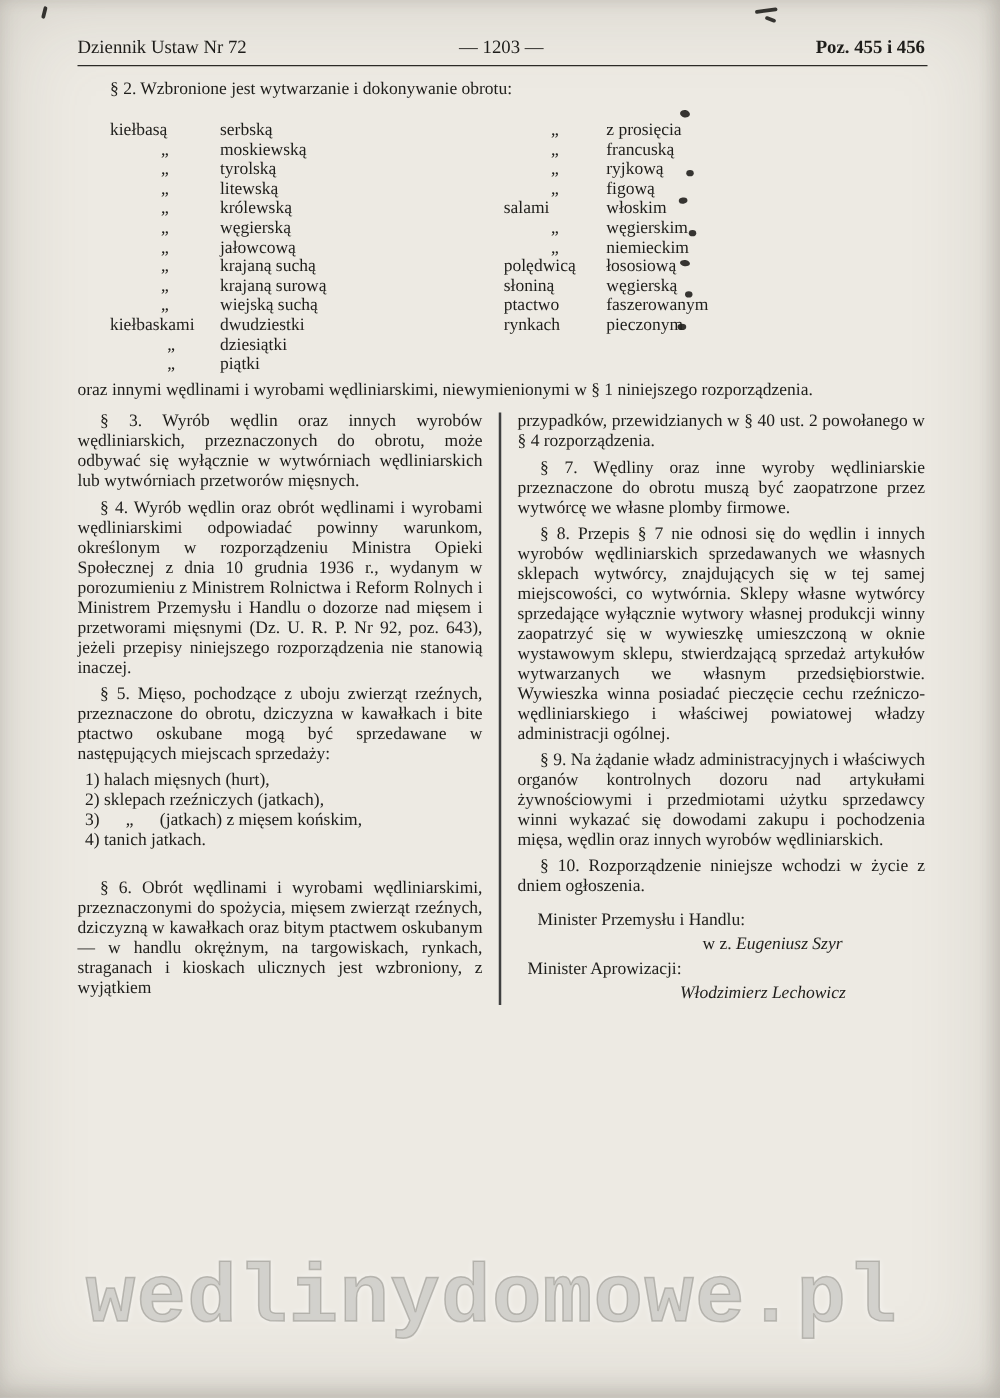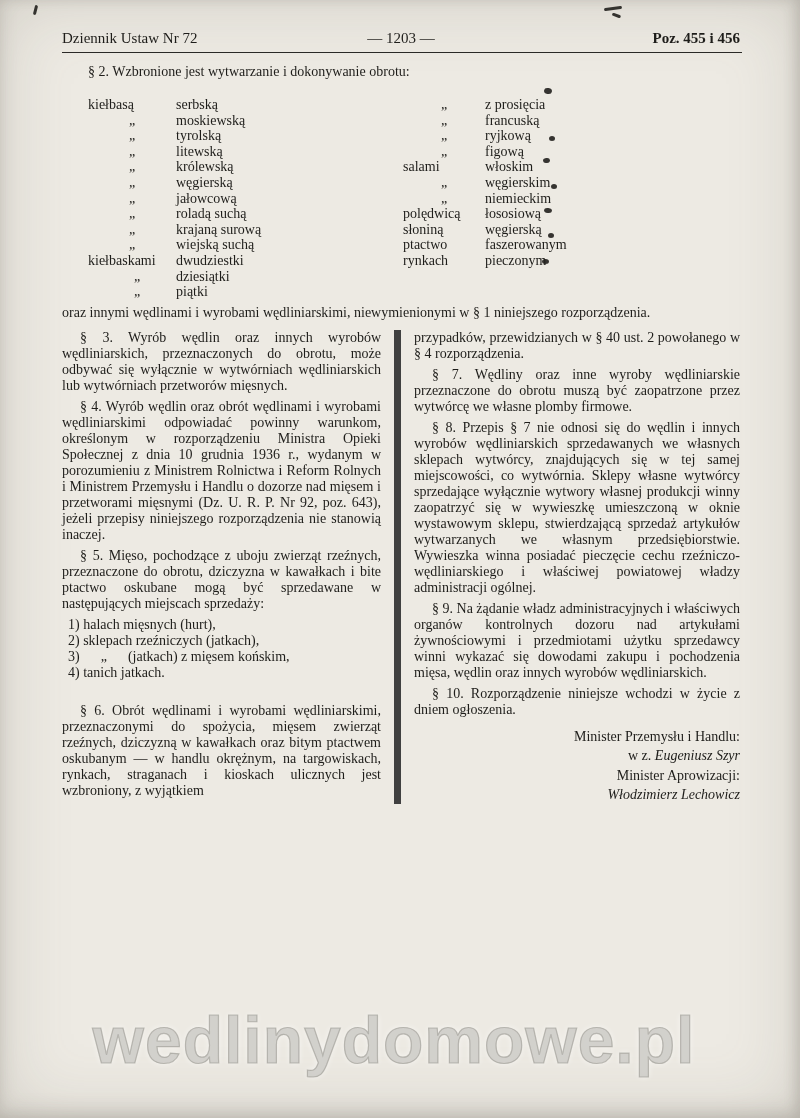--- a/index.html
+++ b/index.html
@@ -37,42 +37,42 @@
   .list-row { display: flex; line-height: 15.6px; }
   .list-row .lead { flex: none; width: 88px; }
   .list-right .list-row .lead { width: 82px; }
   .list-row.ditto .lead { text-align: center; }
   .list-row.sub { padding-left: 10px; }
   .list-row.sub .lead { width: 78px; }
 
   .outro { margin-top: 5px; line-height: 16.5px; text-align: justify; }
 
   .columns { display: flex; margin-top: 9px; }
-  .col-left  { width: 50%; padding-right: 13px; border-right: 7px solid #404040; }
+  .col-left  { width: 50%; padding-right: 13px; border-right: 2px solid #404040; }
   .col-right { width: 50%; padding-left: 13px; }
   .para { line-height: 16px; text-align: justify; text-indent: 18px; margin-bottom: 5px; }
   .para.noindent { text-indent: 0; }
   .numlist { margin-bottom: 22px; }
   .numlist .numitem { line-height: 16px; padding-left: 6px; white-space: pre-wrap; }
 
-  .signatures { margin-top: 10px; line-height: 17px; text-align: right; }
+  .signatures { margin-top: 10px; line-height: 17px; }
   .sig-line1 { text-indent: 16px; }
   .sig-line2 { padding-left: 148px; margin: 2px 0 3px; }
   .sig-line2 .sig-name { font-style: italic; }
   .sig-line3 { text-indent: 8px; }
   .sig-line4 { padding-left: 130px; font-style: italic; margin-top: 2px; }
 
   
   .watermark {
     position: absolute;
     top: 1002px;
     left: 50%;
     transform: translateX(-51%);
     white-space: nowrap;
-    font-family: Liberation Sans, sans-serif;
+    font-family: Liberation Mono, monospace;
     font-weight: bold;
     font-size: 66px;
     letter-spacing: 1px;
     color: rgba(203,202,197,0.85);
     -webkit-text-stroke: 1.2px rgba(148,145,138,0.55);
     text-shadow: 0 0 6px rgba(255,255,255,0.65);
   }
 
   
   .artifact { position: absolute; background: #21201d; border-radius: 50%; opacity: 0.9; }
@@ -128,21 +128,21 @@
         <div class="list-row ditto">
             <span class="lead">„</span>
             <span class="name">węgierską</span>
           </div>
         <div class="list-row ditto">
             <span class="lead">„</span>
             <span class="name">jałowcową</span>
           </div>
         <div class="list-row ditto">
             <span class="lead">„</span>
-            <span class="name">roladą suchą</span>
+            <span class="name">krajaną suchą</span>
           </div>
         <div class="list-row ditto">
             <span class="lead">„</span>
             <span class="name">krajaną surową</span>
           </div>
         <div class="list-row ditto">
             <span class="lead">„</span>
             <span class="name">wiejską suchą</span>
           </div>
         <div class="list-row">

